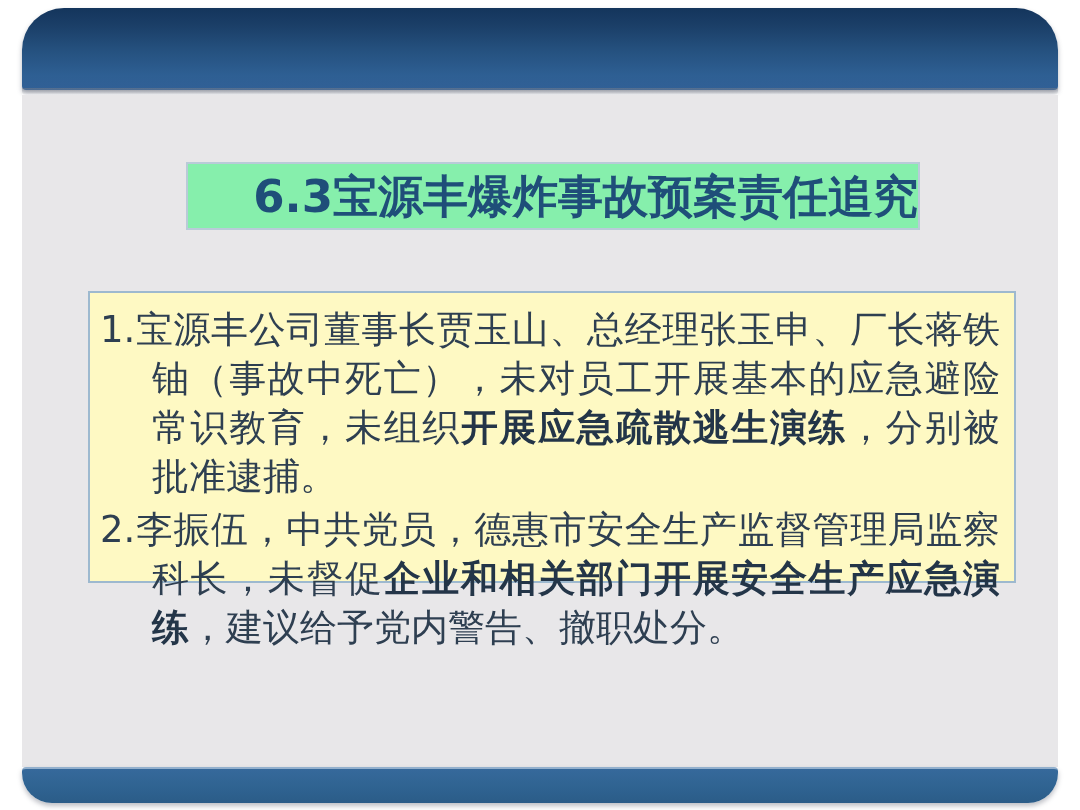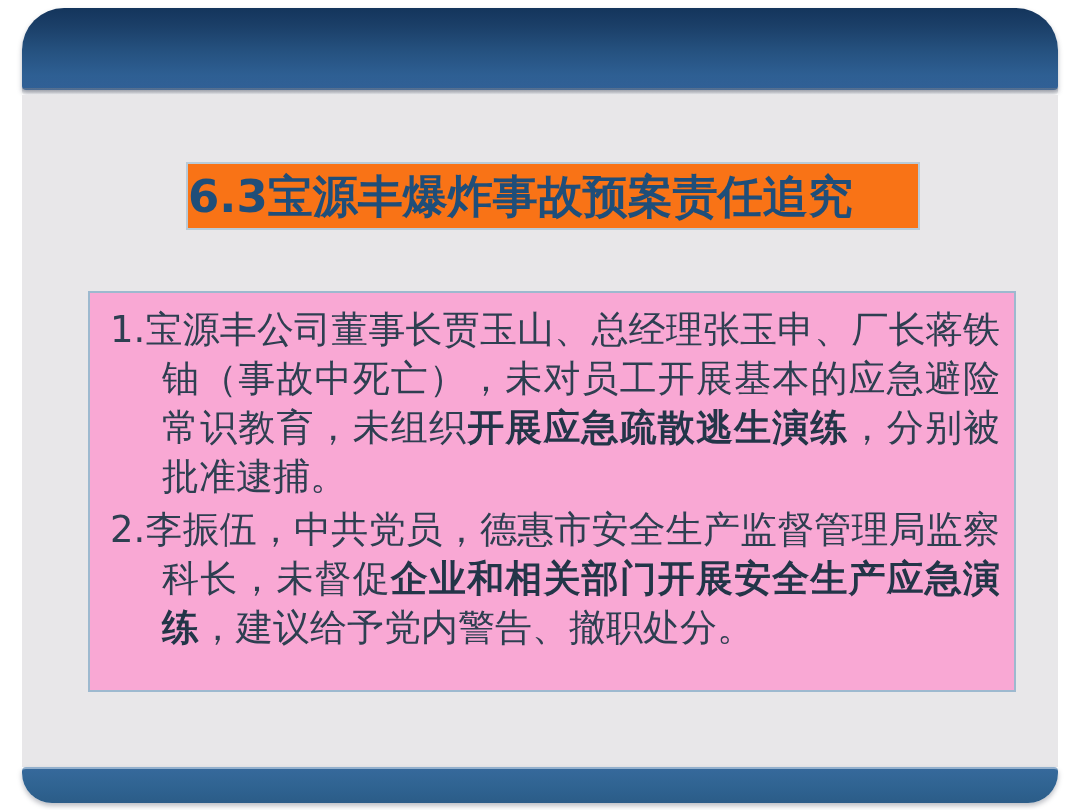--- a/index.html
+++ b/index.html
@@ -73,47 +73,47 @@
     box-shadow: 0 3px 5px rgba(90,95,110,0.40);
   }
 
   
   .title-box {
     position: absolute;
     left: 186px;
     top: 162px;
     width: 734px;
     height: 68px;
-    background: #f97316;
+    background: #86efac;
     border: 2px solid #b9cbd8;
     box-sizing: border-box;
     display: flex;
     align-items: center;
-    justify-content: flex-start;
+    justify-content: flex-end;
   }
   .title-text {
     font-size: 45px;
     font-weight: bold;
     color: #1f4e79;
     letter-spacing: 0px;
     line-height: 1;
     white-space: nowrap;
   }
 
   
   .content-box {
     position: absolute;
     left: 88px;
     top: 291px;
     width: 928px;
-    height: 401px;
+    height: 292px;
     border: 2px solid #9db9cf;
-    background: #f9a8d4;
+    background: #fef9c3;
     box-sizing: border-box;
-    padding: 12px 14px 10px 20px;
+    padding: 12px 14px 10px 10px;
   }
 
   .item {
     display: block;
     color: #2e3f51;
     font-size: 37px;
     line-height: 49px;
     text-align: justify;
     text-justify: inter-ideograph;
     padding-left: 52px;

